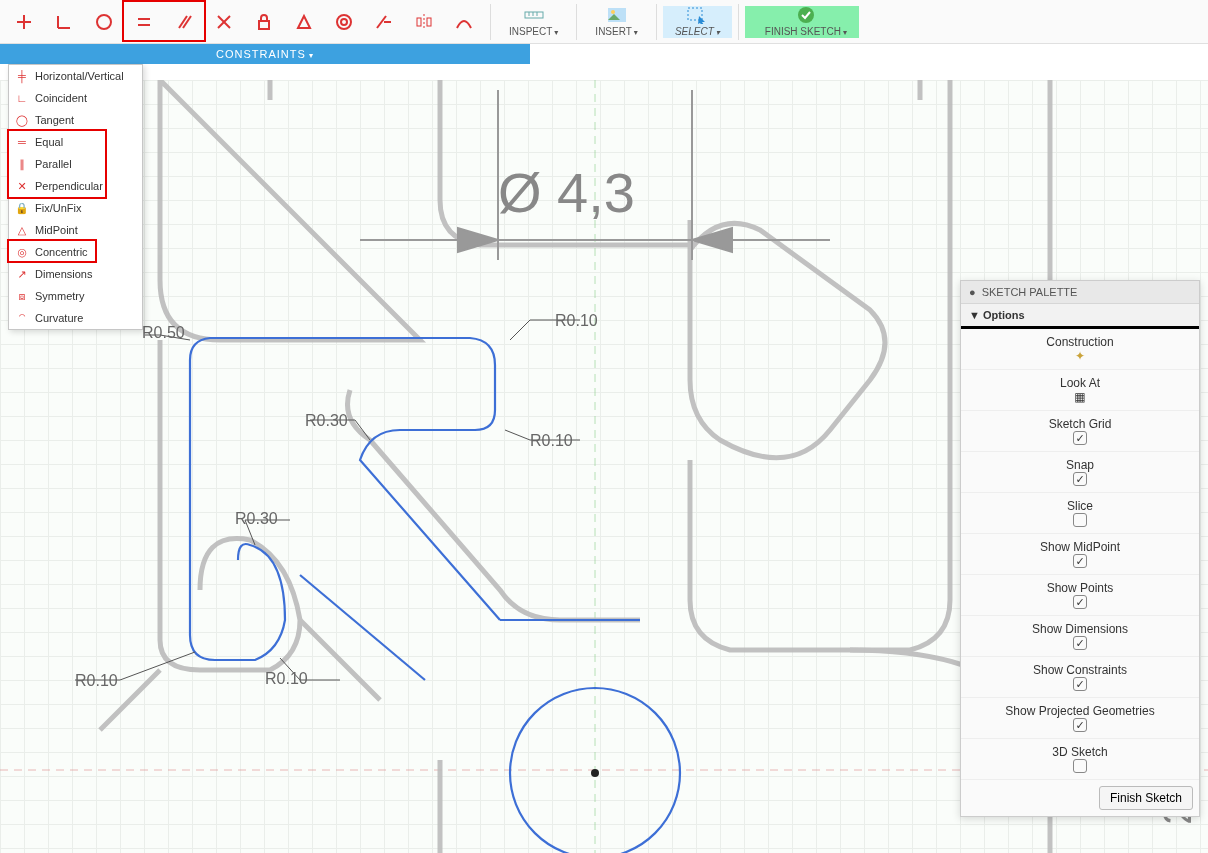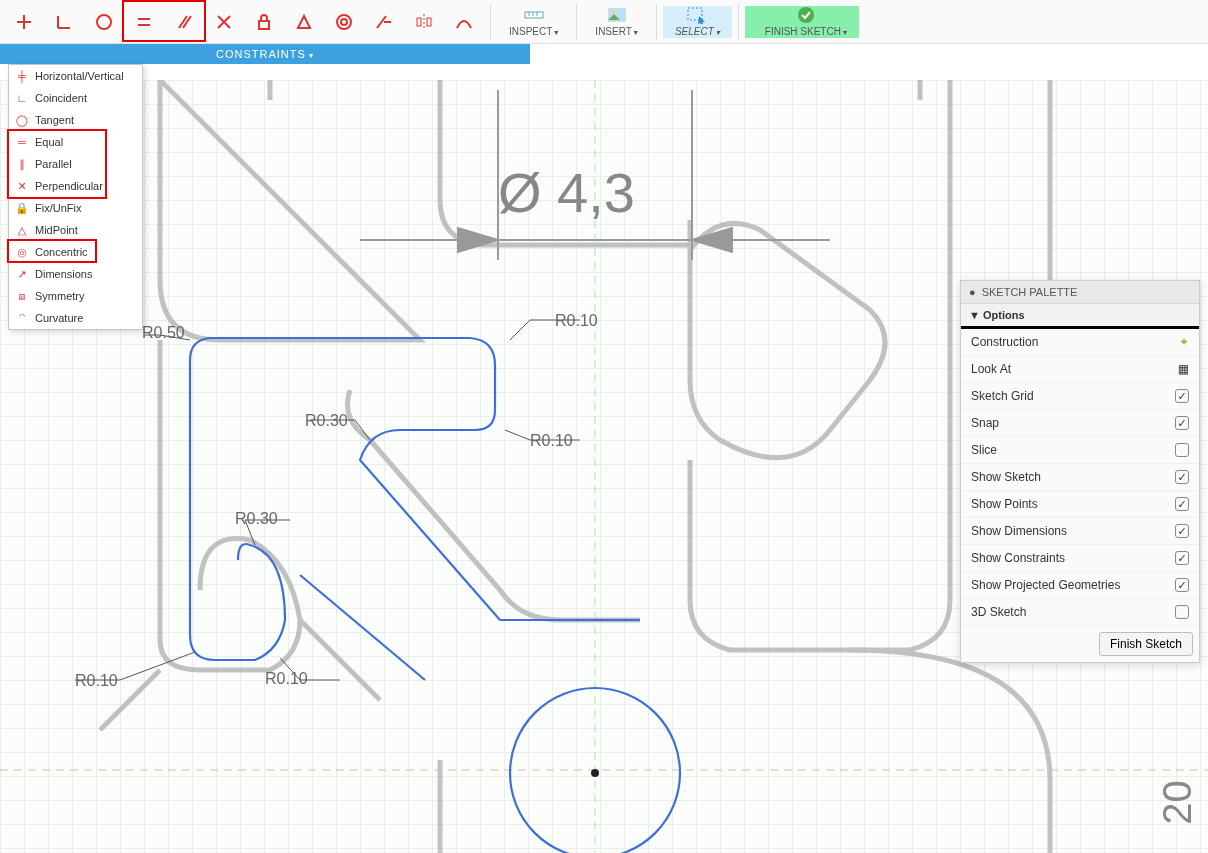--- a/index.html
+++ b/index.html
@@ -147,20 +147,21 @@
   font-weight: bold;
   font-size: 11px;
   border-bottom: 3px solid #000000;
 }
 .palette-row {
   display: flex;
   justify-content: space-between;
   align-items: center;
   padding: 6px 10px;
   border-bottom: 1px solid #eee;
+  flex-direction: column;
 }
 .palette-row .chk {
   width: 14px; height: 14px; border: 1px solid #888; border-radius: 3px;
   display: flex; align-items: center; justify-content: center;
   font-size: 11px; color: #333;
 }
 .palette-footer {
   display: flex; justify-content: flex-end; padding: 6px;
 }
 .finish-btn {
@@ -438,21 +439,21 @@
   </div>
   <div class="palette-row">
     <span>Snap</span>
     <span class="chk">✓</span>
   </div>
   <div class="palette-row">
     <span>Slice</span>
     <span class="chk"></span>
   </div>
   <div class="palette-row">
-    <span>Show Sketch</span>
+    <span>Show MidPoint</span>
     <span class="chk">✓</span>
   </div>
   <div class="palette-row">
     <span>Show Points</span>
     <span class="chk">✓</span>
   </div>
   <div class="palette-row">
     <span>Show Dimensions</span>
     <span class="chk">✓</span>
   </div>

